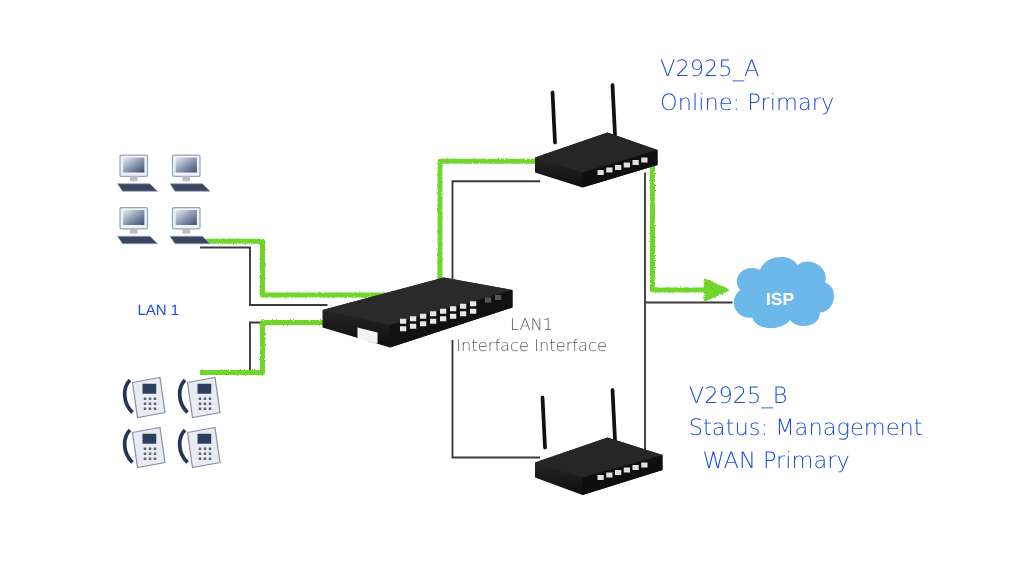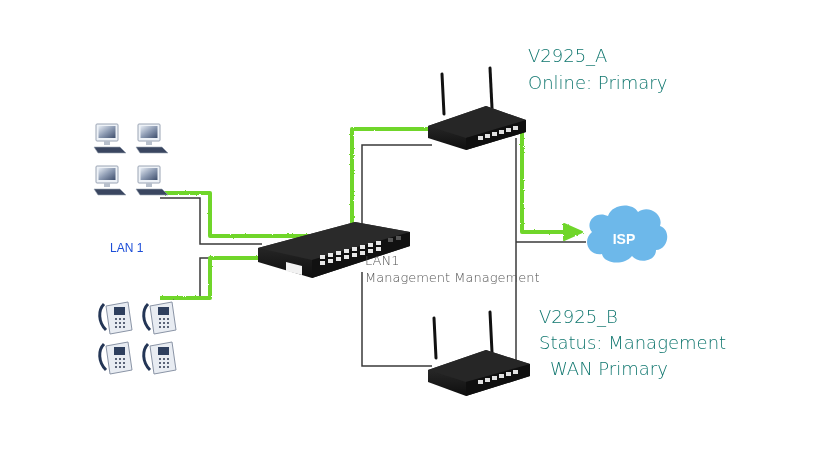--- a/index.html
+++ b/index.html
@@ -1,22 +1,22 @@
 <!DOCTYPE html>
 <html><head>
 <meta charset="utf-8">
 <style>
   html, body { margin:0; padding:0; background:#ffffff; }
   body { width:821px; height:467px; position:relative; overflow:hidden; font-family:"Liberation Sans", sans-serif; }
   #stage { position:absolute; left:0; top:0; width:821px; height:467px; }
-  .label { position:absolute; color:#0f766e; font-family:"DejaVu Sans", sans-serif; font-weight:300; white-space:nowrap; }
+  .label { position:absolute; color:#1d4ed8; font-family:"DejaVu Sans", sans-serif; font-weight:300; white-space:nowrap; }
   .lbl-a { left:528px; top:42px; font-size:18px; line-height:27px; }
-  .lbl-b { left:539px; top:304px; font-size:18px; line-height:26px; }
+  .lbl-b { left:551px; top:304px; font-size:18px; line-height:26px; }
   .lbl-b .wan { padding-left:11px; }
-  .lbl-mgmt { left:365px; top:252px; font-size:13px; line-height:17px; color:#555; }
+  .lbl-mgmt { left:365px; top:252px; font-size:13px; line-height:17px; text-align:center; color:#555; }
   .lbl-lan { left:110px; top:241px; font-size:12px; color:#1d4ed8; font-family:"Liberation Sans", sans-serif; font-weight:normal; }
   .isp-text { font-family:"Liberation Sans", sans-serif; font-weight:bold; font-size:14px; fill:#ffffff; }
 </style>
 </head>
 <body>
 
 <div id="stage">
   <svg width="821" height="467" viewBox="0 0 821 467" xmlns="http://www.w3.org/2000/svg">
     <defs>
       <filter id="rough" x="-5%" y="-5%" width="110%" height="110%">
@@ -218,17 +218,17 @@
   </div>
 
   <div class="label lbl-b">
     <div>V2925_B</div>
     <div>Status: Management</div>
     <div class="wan">WAN Primary</div>
   </div>
 
   <div class="label lbl-mgmt">
     <div>LAN1</div>
-    <div>Management Management</div>
+    <div>Interface Interface</div>
   </div>
 
   <div class="label lbl-lan">LAN 1</div>
 </div>
 
 </body></html>

